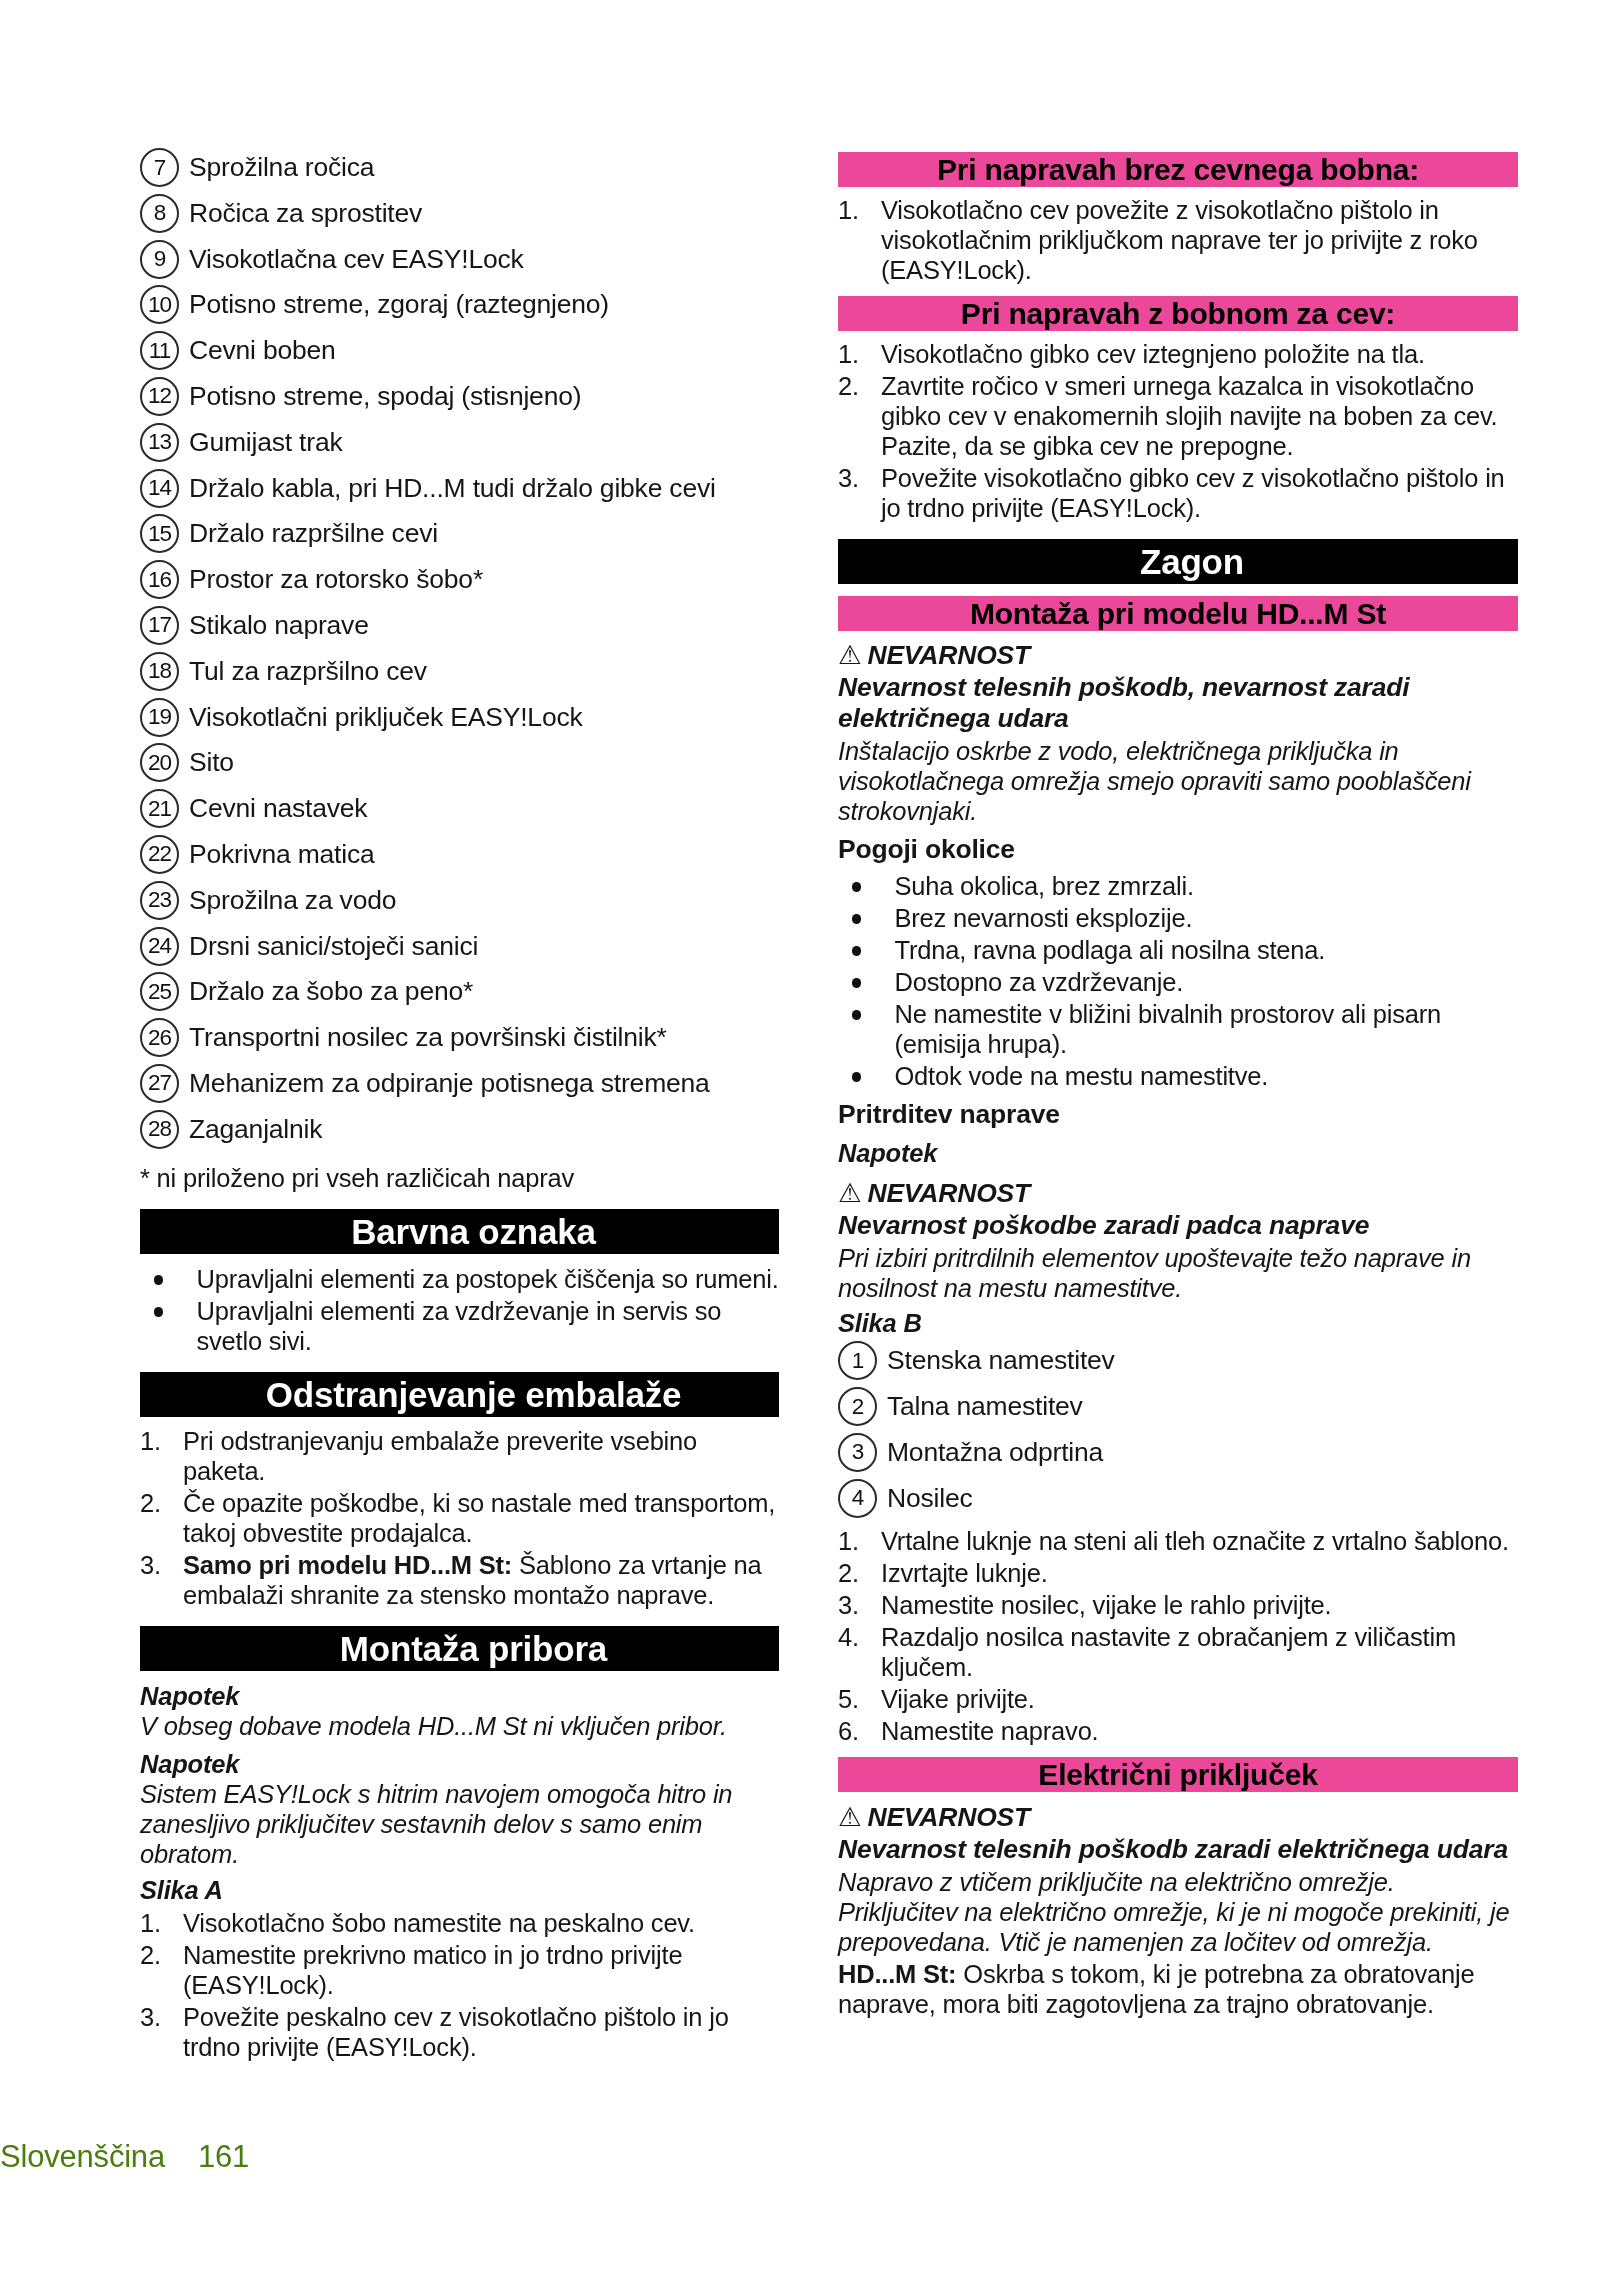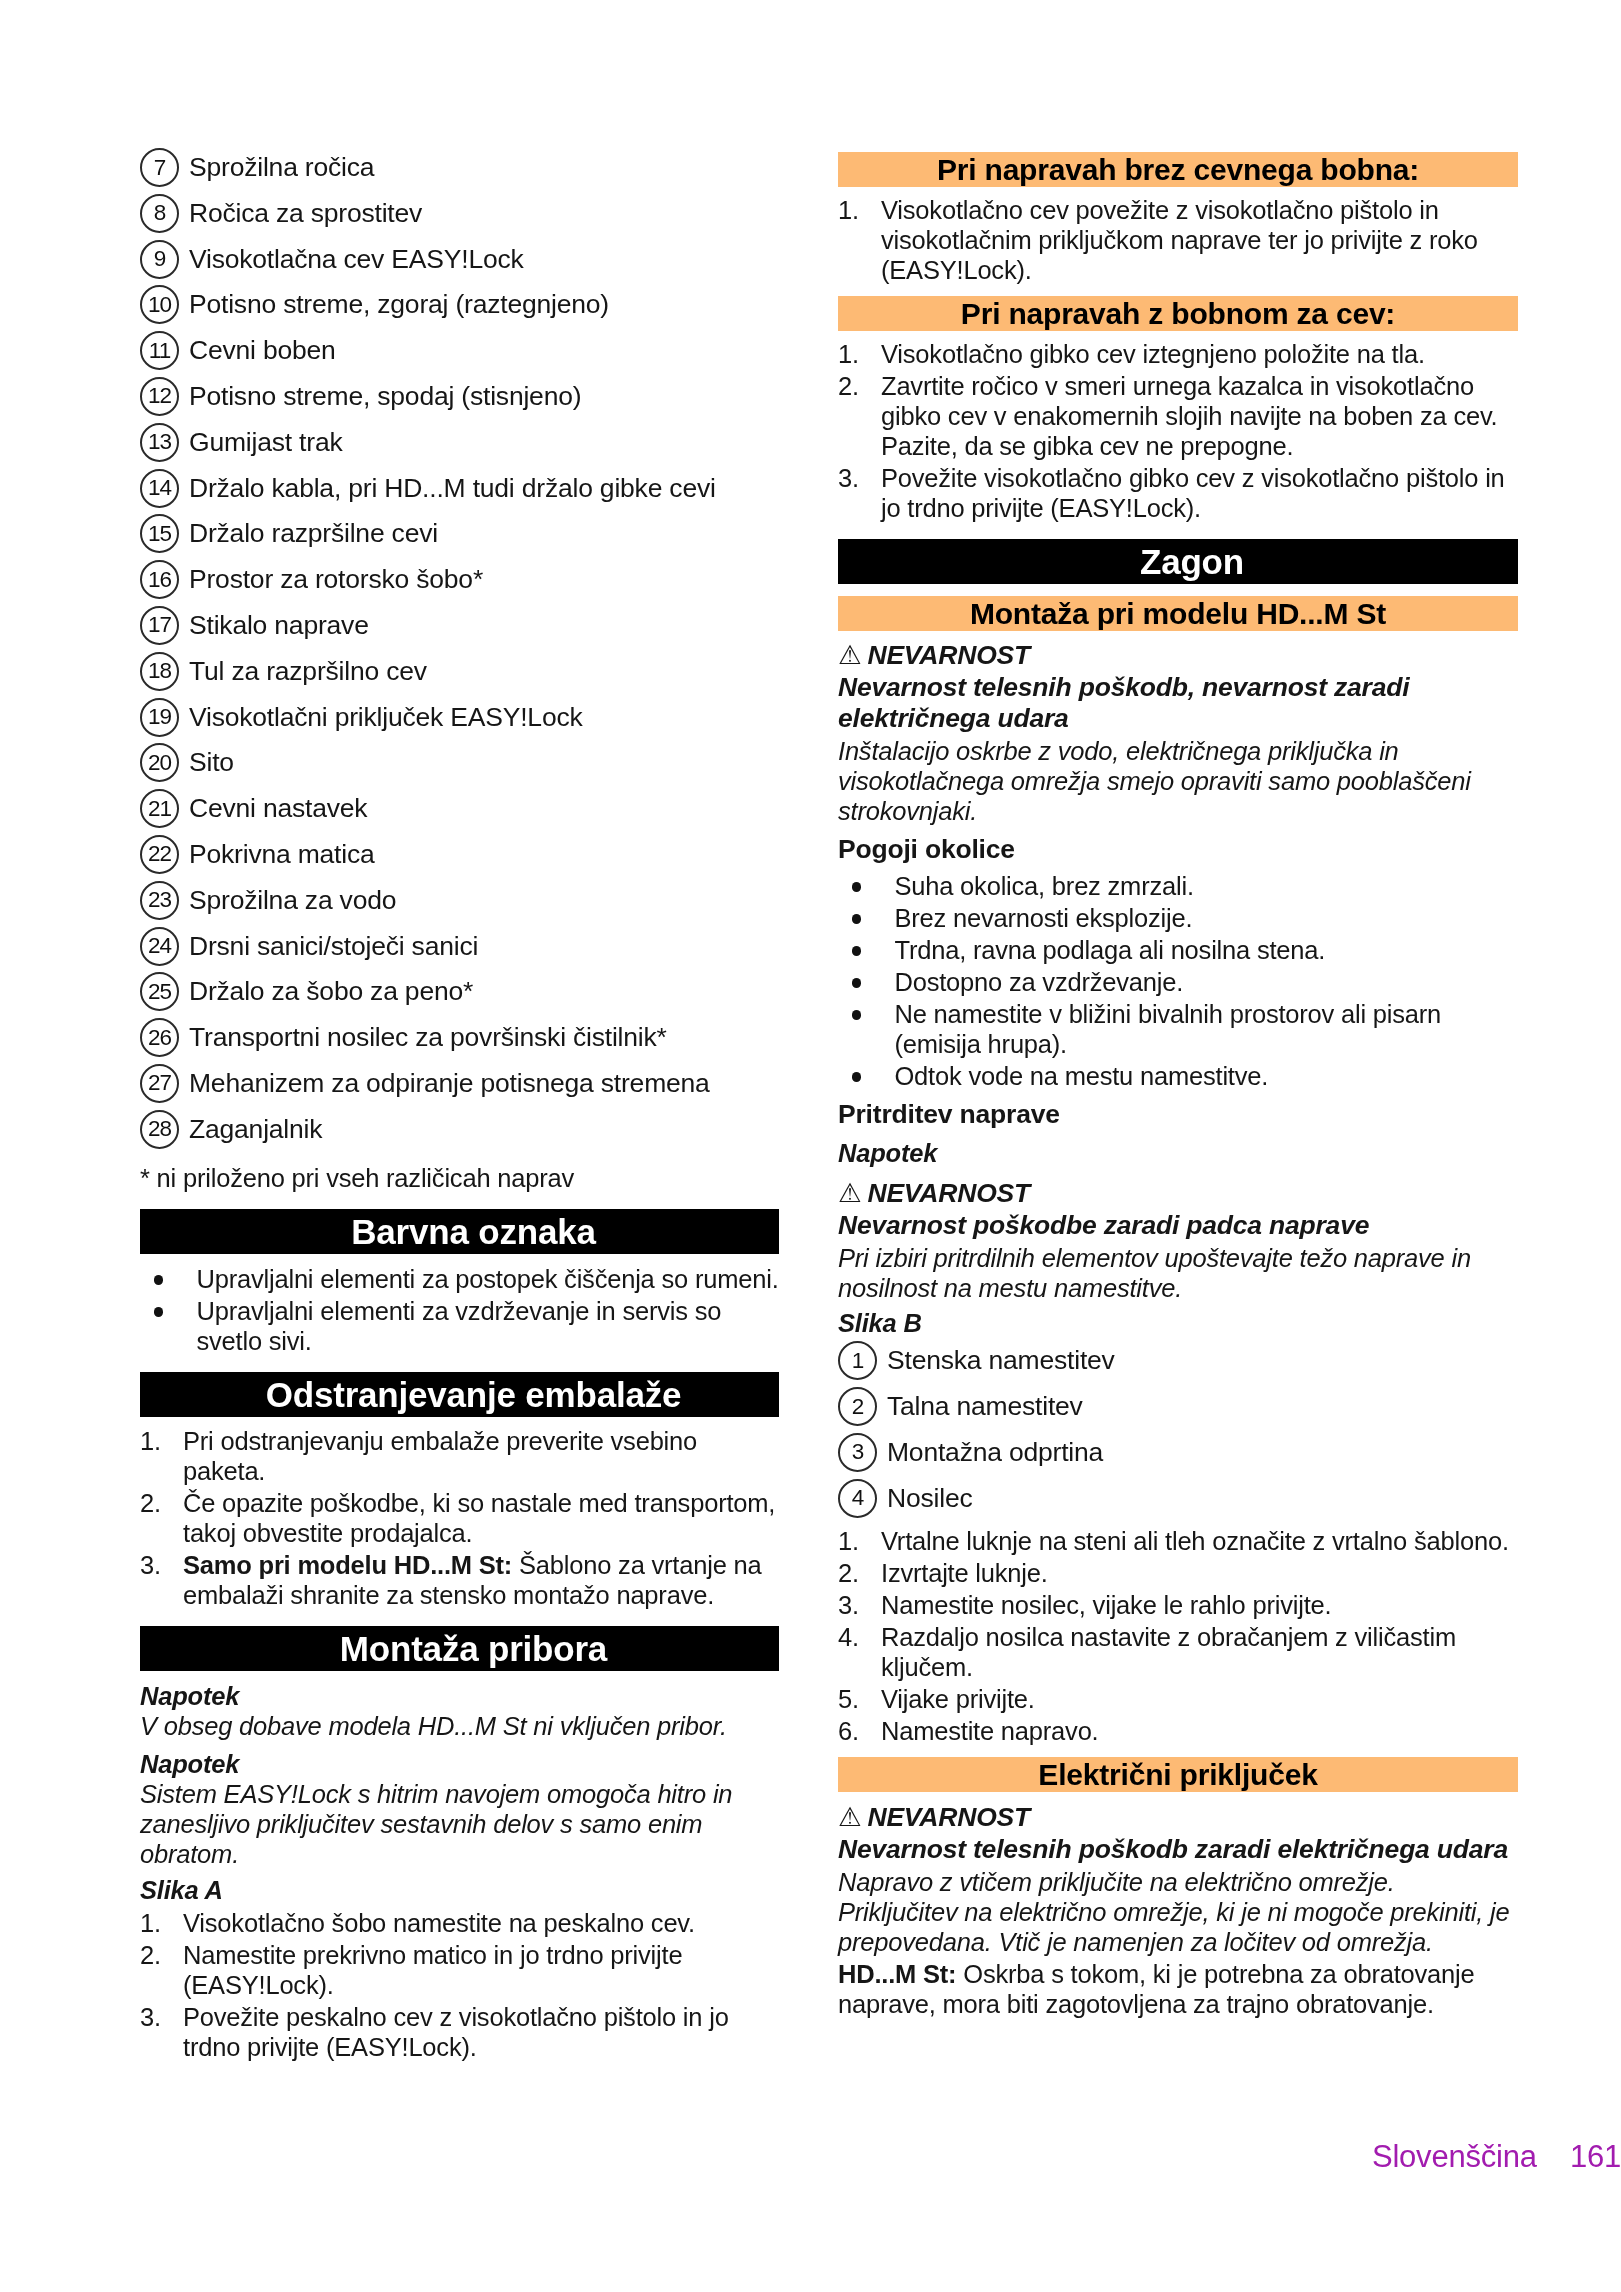--- a/index.html
+++ b/index.html
@@ -12,21 +12,21 @@
   .col-left{left:140px;width:639px;top:149px;}
   .col-right{left:838px;width:680px;top:140px;}
 
   
   .bar-black{
     background:#000;color:#fff;text-align:center;font-weight:bold;
     font-size:35px;line-height:45px;height:45px;margin:15.7px 0 9.8px 0;padding-left:28px;
   }
   
   .bar-gray{
-    background:#fdba74;color:#000;text-align:center;font-weight:bold;
+    background:#ec4899;color:#000;text-align:center;font-weight:bold;
     font-size:30px;line-height:35px;height:35px;margin:11.8px 0 7.8px 0;
   }
   
   .row-circled{display:flex;align-items:center;margin:0 0 8.8px 0;height:37px;white-space:nowrap;}
   .circle{
     flex:0 0 auto;display:inline-flex;align-items:center;justify-content:center;
     width:35px;height:35px;border:2.5px solid #2a2a2a;border-radius:50%;
     font-size:22.5px;letter-spacing:-1px;font-weight:normal;color:#111;
   }
   .row-circled .txt{font-size:26.5px;margin-left:10px;}
@@ -50,22 +50,22 @@
   .figure-label{font-size:25.5px;line-height:30px;font-weight:bold;font-style:italic;margin:5.9px 0 3.9px 0;}
 
   .warning-row{display:flex;align-items:center;margin:9.8px 0 2px 0;}
   .warning-row .w-icon{
     font-family:"DejaVu Sans", sans-serif;font-style:normal;font-weight:normal;
     font-size:26.5px;line-height:30px;margin-right:5.9px;
   }
   .warning-row .w-text{font-size:26.5px;line-height:30px;font-weight:bold;font-style:italic;}
 
   .footer{
-    position:absolute;top:2139px;left:0;width:100%;text-align:right;
-    font-size:31px;color:#a21caf;
+    position:absolute;top:2139px;left:0;width:100%;text-align:left;
+    font-size:31px;color:#4d7c0f;
   }
   .footer .lang{margin-right:33px;}
   b{font-weight:bold;}
 </style>
 </head>
 <body>
 
 <div class="page">
   <div class="col col-left">
       <div class="row-circled">

